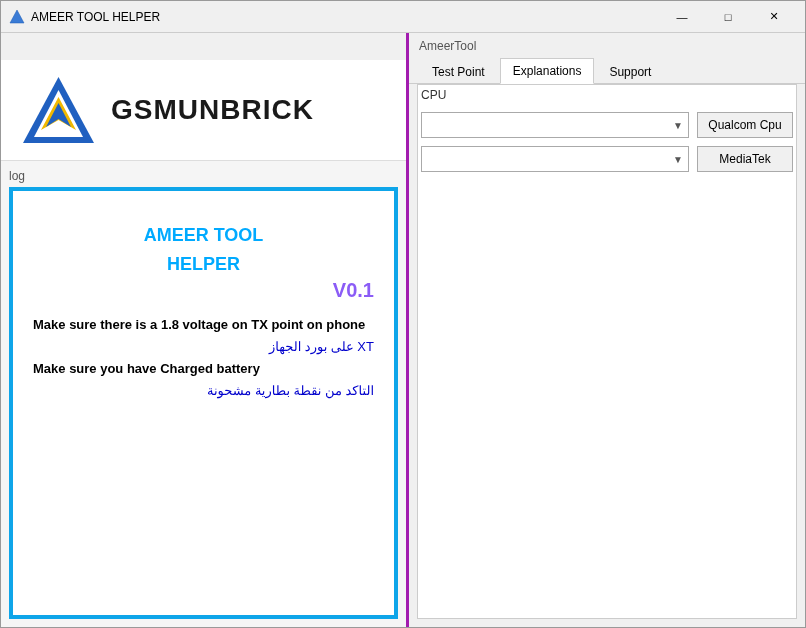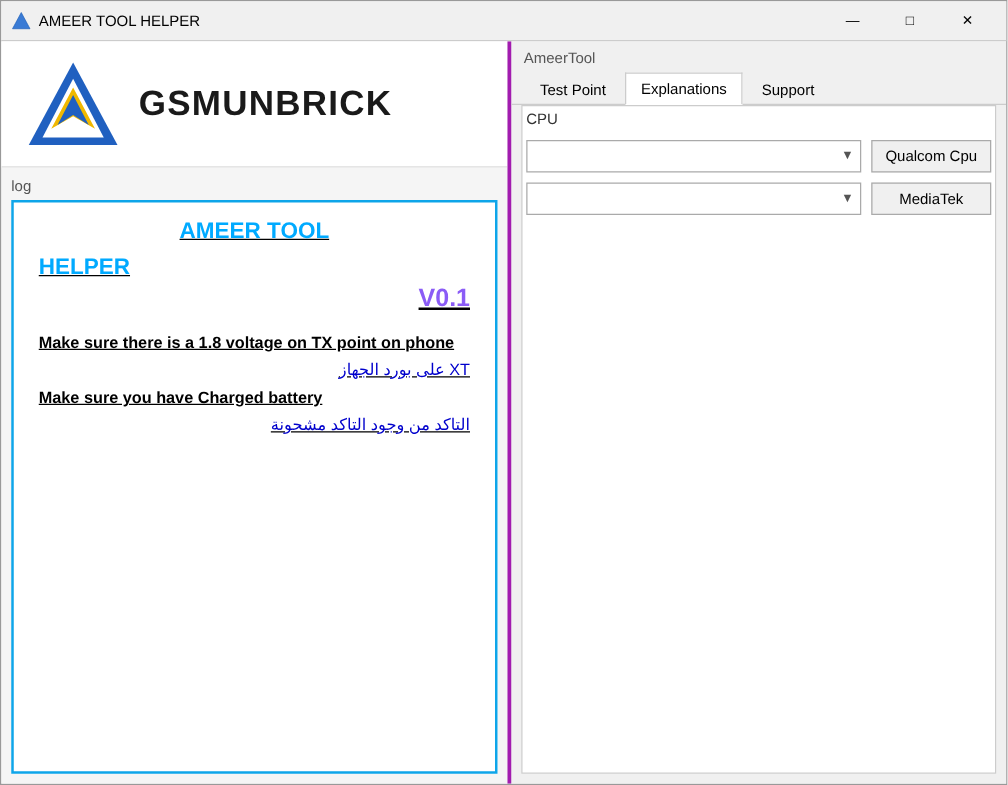--- a/index.html
+++ b/index.html
@@ -69,20 +69,21 @@
       flex: 1;
       overflow: hidden;
     }
 
     
     .left-panel {
       width: 405px;
       background: #f5f5f5;
       display: flex;
       flex-direction: column;
+      margin-top: 27px;
     }
 
     .logo-area {
       background: white;
       padding: 15px 20px;
       display: flex;
       align-items: center;
       gap: 15px;
       border-bottom: 1px solid #ddd;
     }
@@ -108,36 +109,35 @@
 
     .log-label {
       font-size: 12px;
       color: #555;
       margin-bottom: 4px;
     }
 
     .log-box {
       flex: 1;
       background: white;
-      border: 2px solid #0ea5e9;
-      padding: 8px 20px;
+      border: 4px solid #0ea5e9;
+      padding: 30px 20px;
       overflow-y: auto;
-      text-decoration: underline;
     }
 
     .log-title-1 {
       text-align: center;
       font-size: 18px;
       font-weight: bold;
       color: #00aaff;
       line-height: 1.6;
     }
 
     .log-title-2 {
-      text-align: left;
+      text-align: center;
       font-size: 18px;
       font-weight: bold;
       color: #00aaff;
       line-height: 1.6;
     }
 
     .log-version {
       text-align: right;
       font-size: 20px;
       font-weight: bold;
@@ -315,21 +315,21 @@
 
       <div class="log-section">
         <div class="log-label">log</div>
         <div class="log-box">
           <div class="log-title-1">AMEER TOOL</div>
           <div class="log-title-2">HELPER</div>
           <div class="log-version">V0.1</div>
           <div class="log-line bold-black">Make sure there is a 1.8 voltage on TX point on phone</div>
           <div class="log-line arabic">TX على بورد الجهاز</div>
           <div class="log-line bold-black">Make sure you have Charged battery</div>
-          <div class="log-line arabic">التاكد من وجود التاكد مشحونة</div>
+          <div class="log-line arabic">التاكد من نقطة بطارية مشحونة</div>
         </div>
       </div>
     </div>
 
     <div class="right-panel">
       <div class="ameer-tool-header">AmeerTool</div>
 
       <div class="tabs-container">
         <button class="tab">Test Point</button>
         <button class="tab active">Explanations</button>

